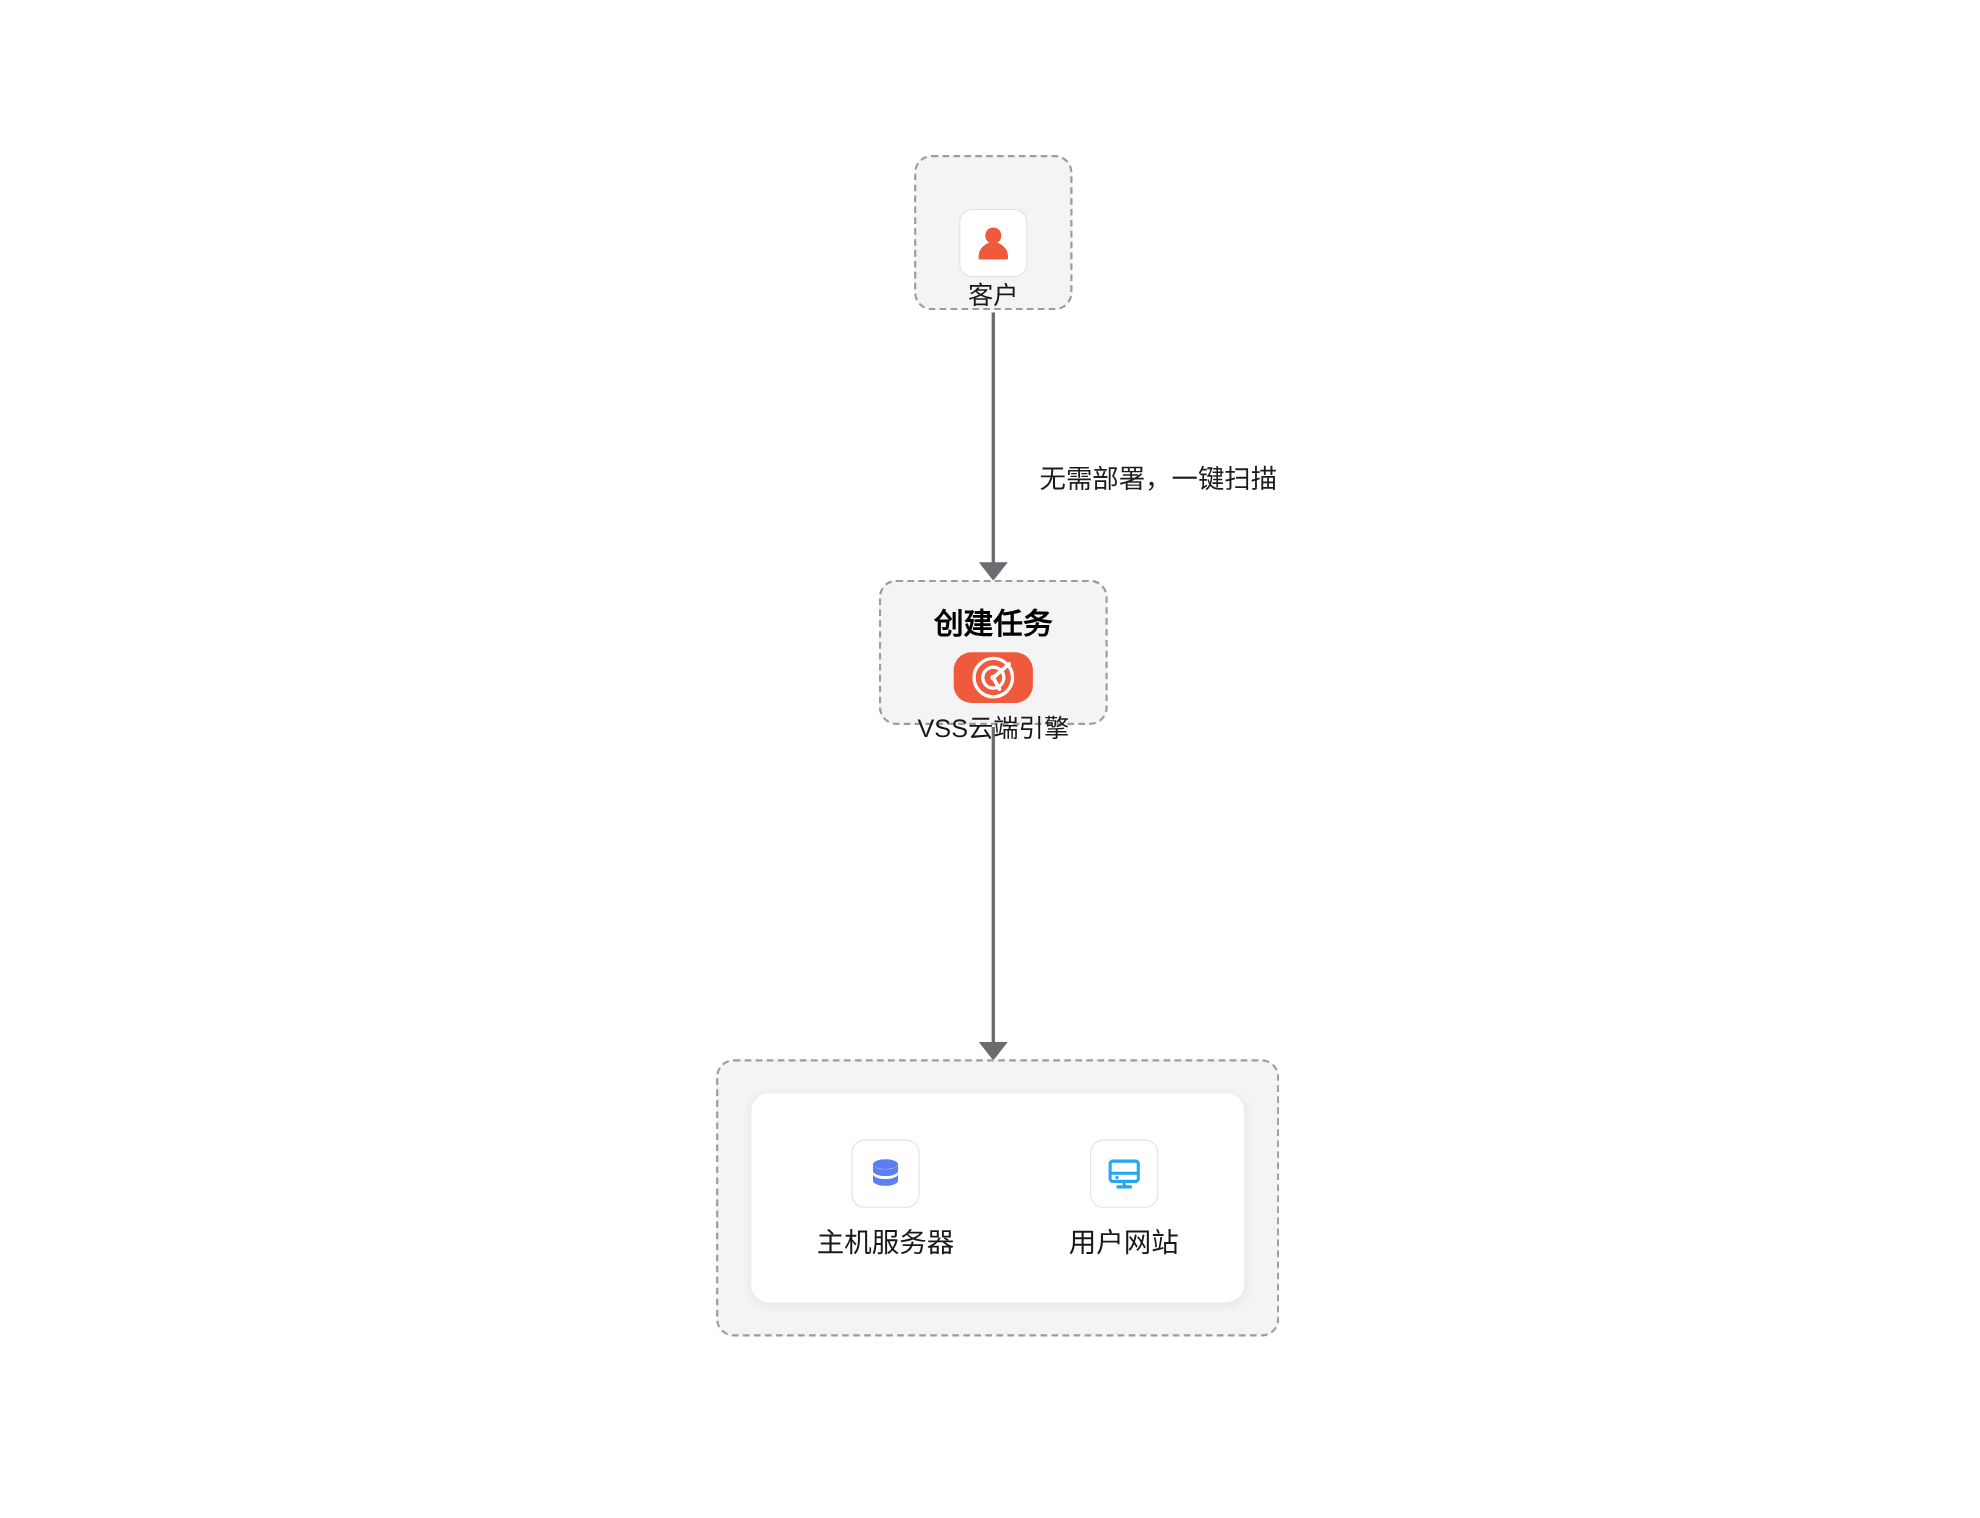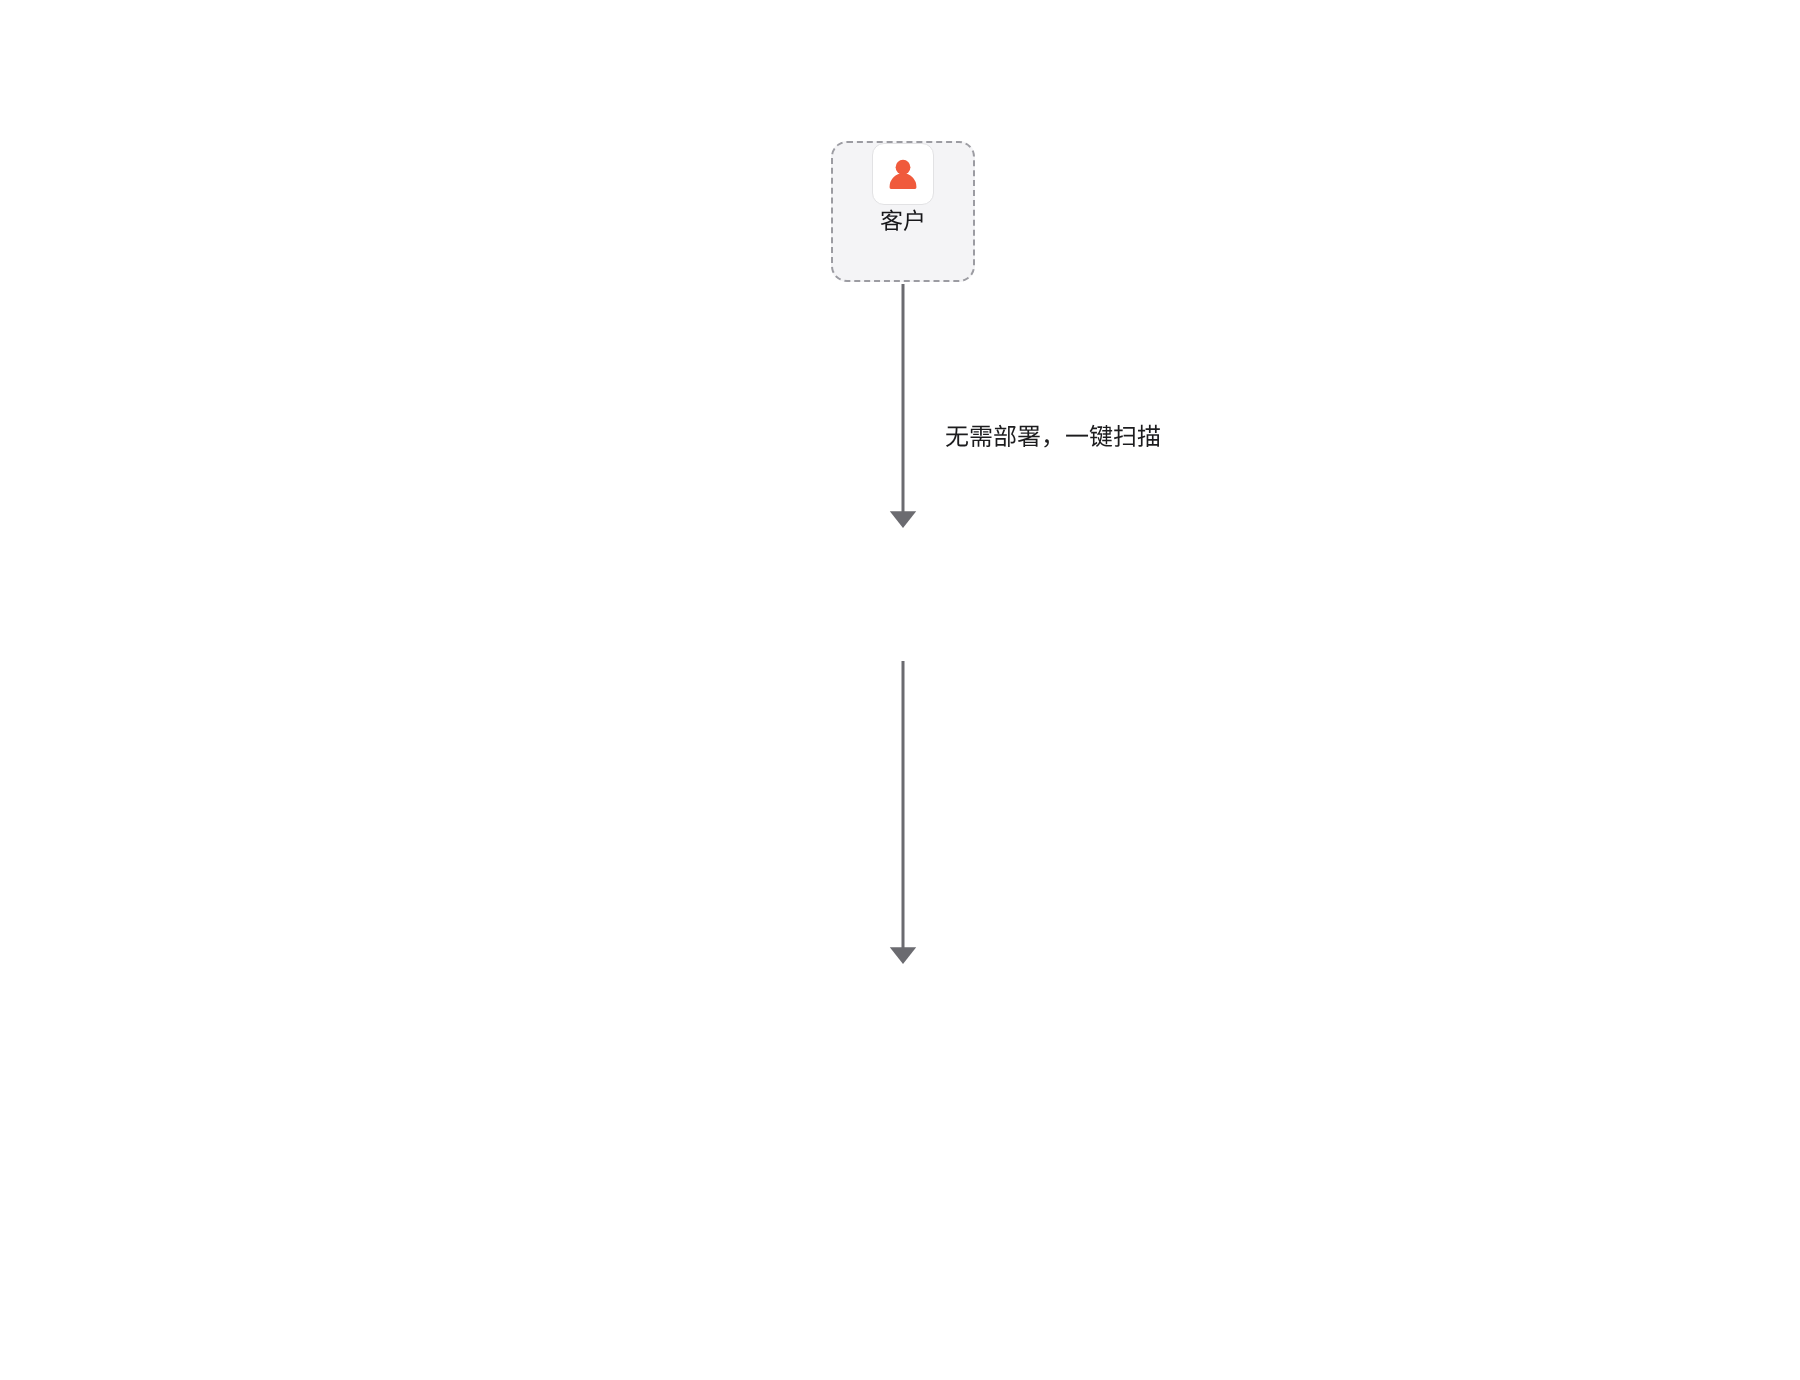--- a/index.html
+++ b/index.html
@@ -44,21 +44,21 @@
     flex-direction: column;
     align-items: center;
   }
 
   
   #node-customer {
     left: 831px;
     top: 141px;
     width: 144px;
     height: 141px;
-    justify-content: flex-start;
+    justify-content: flex-end;
     gap: 5px;
   }
 
   
   #node-engine {
     left: 799px;
     top: 527px;
     width: 208px;
     height: 132px;
   }
@@ -180,15 +180,61 @@
   <div id="node-customer" class="node-dashed">
     <div class="icon-tile">
       <svg width="40" height="40" viewBox="0 0 40 40" aria-hidden="true">
         <circle cx="20" cy="13.2" r="7.4" fill="#f05a3c"></circle>
         <path d="M6.6 32.6 a13.4 13.4 0 0 1 26.8 0 v0.9 a1.4 1.4 0 0 1 -1.4 1.4 H8 a1.4 1.4 0 0 1 -1.4 -1.4 Z" fill="#f05a3c"></path>
       </svg>
     </div>
     <div class="node-label">客户</div>
   </div>
 
-
+  <div id="node-engine" class="node-dashed">
+    <div id="node-engine-body">
+      <div class="node-title">创建任务</div>
+      <div class="icon-tile tile-solid">
+        <svg width="46" height="46" viewBox="0 0 46 46" aria-hidden="true">
+          <circle cx="23" cy="23" r="17.5" fill="none" stroke="#ffffff" stroke-width="3"></circle>
+          <circle cx="23" cy="23" r="9.6" fill="none" stroke="#ffffff" stroke-width="3"></circle>
+          <circle cx="23" cy="23" r="2.6" fill="#ffffff"></circle>
+          <path d="M23 23 L37.5 10.5" stroke="#ffffff" stroke-width="3.4" stroke-linecap="round" fill="none"></path>
+          <path d="M23 23 L28.6 33.4" stroke="#ffffff" stroke-width="3.4" stroke-linecap="round" fill="none"></path>
+        </svg>
+      </div>
+      <div class="node-label">VSS云端引擎</div>
+    </div>
+  </div>
+
+  <div id="node-assets" class="node-dashed">
+    <div id="assets-card">
+
+      <div class="asset-item">
+        <div class="icon-tile">
+          <svg width="36" height="36" viewBox="0 0 36 36" aria-hidden="true">
+            <ellipse cx="18" cy="9.4" rx="11.4" ry="4.6" fill="#5b7ff0"></ellipse>
+            <path d="M6.6 9.4 v6.2 c0 2.55 5.1 4.6 11.4 4.6 s11.4 -2.05 11.4 -4.6 V9.4
+                     c0 2.55 -5.1 4.6 -11.4 4.6 S6.6 11.95 6.6 9.4 Z" fill="#5b7ff0"></path>
+            <path d="M6.6 18.2 v6.2 c0 2.55 5.1 4.6 11.4 4.6 s11.4 -2.05 11.4 -4.6 v-6.2
+                     c0 2.55 -5.1 4.6 -11.4 4.6 S6.6 20.75 6.6 18.2 Z" fill="#5b7ff0"></path>
+          </svg>
+        </div>
+        <div class="asset-label">主机服务器</div>
+      </div>
+
+      <div class="asset-item">
+        <div class="icon-tile">
+          <svg width="36" height="36" viewBox="0 0 36 36" aria-hidden="true">
+            <rect x="5.2" y="6.6" width="25.6" height="18.4" rx="2.4" fill="none" stroke="#22a7f0" stroke-width="2.8"></rect>
+            <line x1="5.2" y1="17.6" x2="30.8" y2="17.6" stroke="#22a7f0" stroke-width="2.6"></line>
+            <circle cx="11.4" cy="21.4" r="1.5" fill="#22a7f0"></circle>
+            <line x1="18" y1="25" x2="18" y2="29.2" stroke="#22a7f0" stroke-width="2.8"></line>
+            <line x1="12.2" y1="30" x2="23.8" y2="30" stroke="#22a7f0" stroke-width="2.8" stroke-linecap="round"></line>
+          </svg>
+        </div>
+        <div class="asset-label">用户网站</div>
+      </div>
+
+    </div>
+  </div>
 
 </div>
 
 </body></html>

